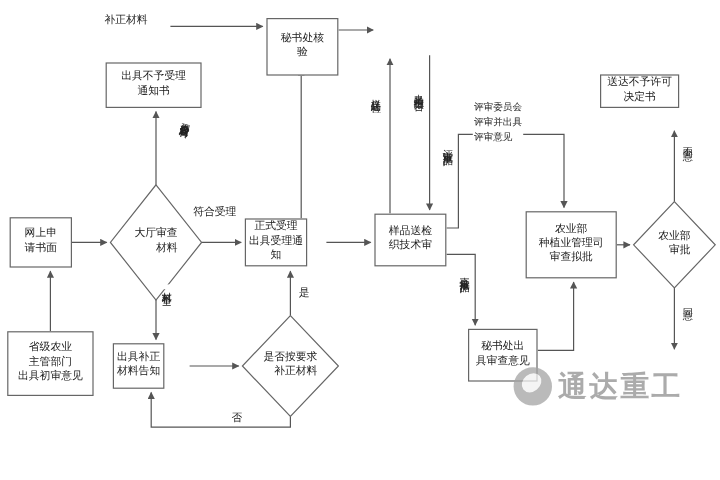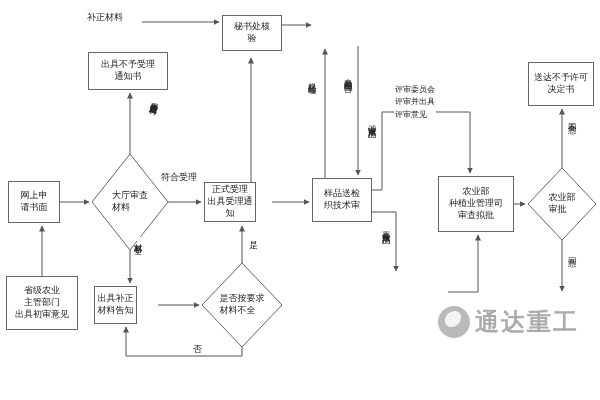--- a/index.html
+++ b/index.html
@@ -1,24 +1,24 @@
 <!DOCTYPE html>
 <html><head>
 <meta charset="utf-8">
 <style>
   html,body{margin:0;padding:0;background:#fff;}
   #canvas{position:relative;width:600px;height:400px;background:#fff;font-family:"DejaVu Sans",sans-serif;color:#1a1a1a;overflow:hidden;}
   #connectors{position:absolute;left:0;top:0;}
   .node{position:absolute;box-sizing:border-box;border:1px solid #666;background:#fff;display:flex;align-items:center;justify-content:center;text-align:center;font-size:9px;line-height:1.3;white-space:pre-line;padding:1px;}
-  .dtext{position:absolute;display:flex;align-items:center;justify-content:center;text-align:left;font-size:9px;line-height:1.3;white-space:pre-line;}
+  .dtext{position:absolute;display:flex;align-items:center;justify-content:center;text-align:right;font-size:9px;line-height:1.3;white-space:pre-line;}
   .edge-label{position:absolute;font-size:9px;line-height:1.25;white-space:pre-line;background:#fff;padding:0 1px;color:#222;}
   .vert{writing-mode:vertical-rl;letter-spacing:1px;font-size:8.5px;}
   .diag{writing-mode:vertical-rl;letter-spacing:0.5px;font-size:8px;transform:rotate(14deg);transform-origin:top left;}
   .cluster{font-size:8px;line-height:1.55;}
-  #watermark{position:absolute;left:438px;top:306px;display:flex;align-items:center;gap:5px;opacity:0.75;}
+  #watermark{position:absolute;left:428px;top:306px;display:flex;align-items:center;gap:5px;opacity:0.75;}
   #wm-logo{width:32px;height:32px;border-radius:50%;background:#a3a3a3;position:relative;flex:0 0 auto;}
   #wm-logo::after{content:"";position:absolute;left:7px;top:5px;width:16px;height:16px;border-radius:50%;background:#fff;opacity:.85;transform:skewX(-12deg);}
   #wm-text{font-size:24px;font-weight:bold;color:#8f8f8f;letter-spacing:2px;white-space:nowrap;}
 </style>
 </head>
 <body>
 
 <div id="canvas">
 
   <svg id="connectors" width="600" height="400" viewBox="0 0 600 400">
@@ -53,41 +53,43 @@
       <polygon points="130,154 168,202 130,250 92,202"></polygon>
       <polygon points="242,263 282,305 242,347 202,305"></polygon>
       <polygon points="562,168 596,204 562,240 528,204"></polygon>
     </g>
   </svg>
 
   <div class="node" style="left:8px;top:181px;width:52px;height:42px">网上申
 请书面</div>
   <div class="node" style="left:88px;top:52px;width:80px;height:38px">出具不予受理
 通知书</div>
-  <div class="node" style="left:222px;top:15px;width:60px;height:36px">秘书处核
+  <div class="node" style="left:222px;top:15px;width:60px;height:48px">秘书处核
 验</div>
-  <div class="node" style="left:528px;top:62px;width:66px;height:44px">送达不予许可
+  <div class="node" style="left:500px;top:62px;width:66px;height:28px">送达不予许可
 决定书</div>
   <div class="node" style="left:204px;top:182px;width:52px;height:40px">正式受理
 出具受理通知</div>
   <div class="node" style="left:312px;top:178px;width:60px;height:44px">样品送检
 织技术审</div>
   <div class="node" style="left:438px;top:176px;width:76px;height:56px">农业部
 种植业管理司
 审查拟批</div>
   <div class="node" style="left:6px;top:276px;width:72px;height:54px">省级农业
 主管部门
 出具初审意见</div>
   <div class="node" style="left:94px;top:286px;width:43px;height:38px">出具补正
 材料告知</div>
+  <div class="node" style="left:390px;top:274px;width:58px;height:44px">秘书处出
+具审查意见</div>
 
   <div class="dtext" style="left:92px;top:180px;width:76px;height:44px">大厅审查
 材料</div>
   <div class="dtext" style="left:202px;top:284px;width:80px;height:42px">是否按要求
-材料不全</div>
+补正材料</div>
   <div class="dtext" style="left:528px;top:184px;width:68px;height:40px">农业部
 审批</div>
 
   <div class="edge-label" style="left:86px;top:12px">补正材料</div>
   <div class="edge-label diag" style="left:150px;top:95px">不符合受理退回材料</div>
   <div class="edge-label" style="left:160px;top:172px">符合受理</div>
   <div class="edge-label vert" style="left:132px;top:237px">材料不全</div>
   <div class="edge-label vert" style="left:306px;top:76px">样品送检</div>
   <div class="edge-label vert" style="left:342px;top:72px">出具检测报告</div>
   <div class="edge-label" style="left:248px;top:240px">是</div>

